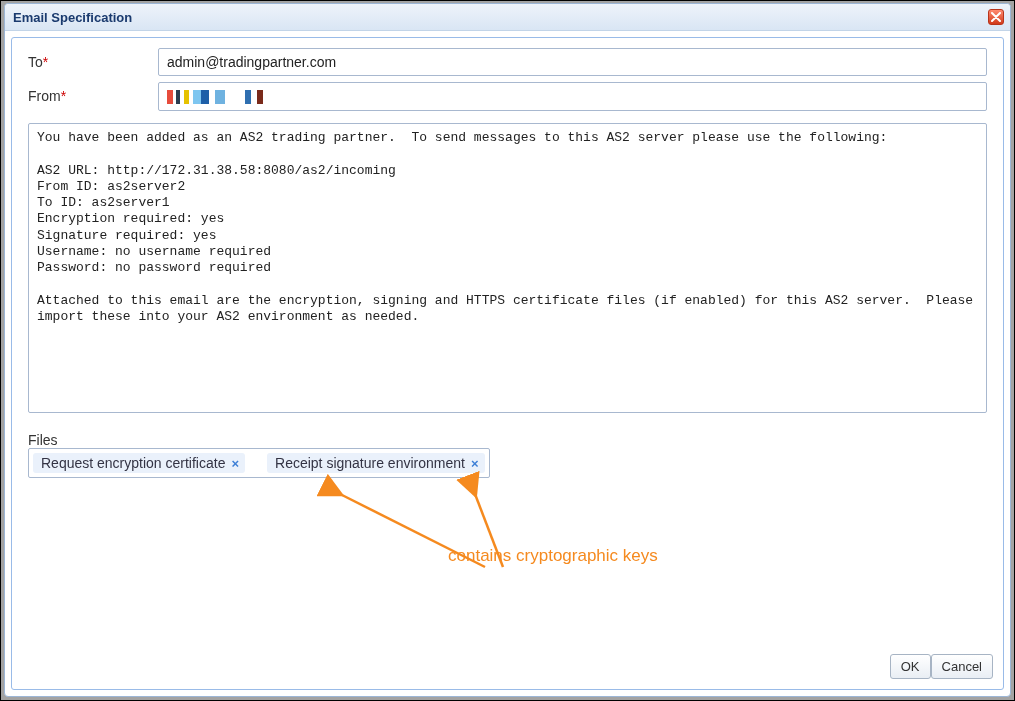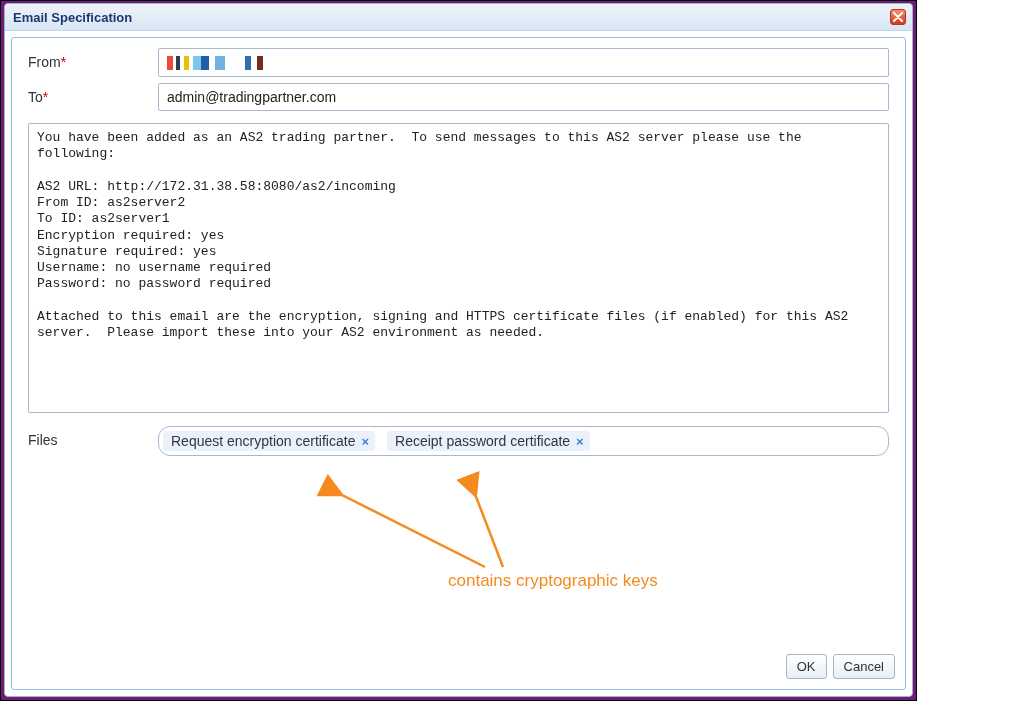--- a/index.html
+++ b/index.html
@@ -4,24 +4,24 @@
 <style>
   * { box-sizing: border-box; }
   html, body {
     margin: 0; padding: 0;
     font-family: Arial, Helvetica, sans-serif;
     font-size: 14px;
     background: #fff;
     color: #333;
   }
   .outer {
-    width: 917px; height: 701px;
+    width: 1015px; height: 701px;
     border: 1px solid #000;
     position: relative;
-    background: #701a75;
+    background: #a3a3a3;
   }
   .dialog {
     position: absolute;
     left: 3px; top: 2px; right: 3px; bottom: 3px;
     border: 1px solid #9cb6d6;
     border-radius: 4px;
     background: #fff;
     display: flex;
     flex-direction: column;
   }
@@ -96,23 +96,23 @@
     color: #222;
     background: #fff;
     resize: none;
     height: 290px;
     white-space: pre-wrap;
   }
   .filesbox {
     width: 100%;
     min-height: 30px;
     border: 1px solid #a8b8cf;
-    border-radius: 12px;
+    border-radius: 2px;
     padding: 3px 4px;
-    display: flex; gap: 12px; align-items: center;
+    display: flex; gap: 22px; align-items: center;
     background: #fff;
   }
   .filechip {
     display: inline-flex; align-items: center;
     background: #eaf1fb;
     border-radius: 3px;
     padding: 2px 6px 2px 8px;
     font-size: 14px;
     color: #334;
   }
@@ -133,42 +133,42 @@
         #2c3e50 9px 13px, transparent 13px 17px,
         #e6c200 17px 22px, transparent 22px 26px,
         #7ec6f0 26px 34px, #1e5fa8 34px 42px,
         transparent 42px 48px, #6fb2e0 48px 58px,
         transparent 58px 78px, #2f6fb0 78px 84px,
         transparent 84px 90px, #7a2a1a 90px 96px,
         transparent 96px 140px);
     vertical-align: middle;
   }
   .buttonbar {
-    display: flex; justify-content: flex-end; gap: 6px;
+    display: flex; justify-content: flex-end; 
     padding: 8px 10px 10px 10px;
   }
   .btn {
     border: 1px solid #a7b4c4;
     background: linear-gradient(#ffffff, #e9eef4);
     border-radius: 3px;
     padding: 4px 10px;
     font-size: 13px;
     color: #333;
     cursor: pointer;
   }
 
   
   .anno {
     position: absolute;
     left: 0; top: 0; width: 100%; height: 100%;
     pointer-events: none;
   }
   .anno-text {
     position: absolute;
-    left: 443px; top: 567px;
+    left: 443px; top: 542px;
     color: #f58a1f;
     font-size: 17px;
   }
 </style>
 </head>
 <body>
 
 <div class="outer">
   <div class="dialog">
 
@@ -179,35 +179,35 @@
           <path d="M1 1 L9 9 M9 1 L1 9" stroke="#fff" stroke-width="2" stroke-linecap="round"></path>
         </svg>
       </div>
     </div>
 
     <div class="inner">
       <div class="form-area">
 
         <div class="row">
           <div class="label">
+            <span>To</span><span class="required">*</span>
+          </div>
+          <div class="field">
+            <input class="txt" type="text" value="admin@tradingpartner.com" style="">
+          </div>
+        </div>
+
+        <div class="row">
+          <div class="label">
             <span>From</span><span class="required">*</span>
           </div>
           <div class="field">
             <div class="txt" style="padding:4px 8px; height:29px; display:flex; align-items:center;">
               <span class="pixelnoise"></span>
             </div>
-          </div>
-        </div>
-
-        <div class="row">
-          <div class="label">
-            <span>To</span><span class="required">*</span>
-          </div>
-          <div class="field">
-            <input class="txt" type="text" value="admin@tradingpartner.com" style="">
           </div>
         </div>
 
         <div class="row">
         </div>
 
         <div class="row">
           <div class="field">
             <textarea class="txtarea" style="">You have been added as an AS2 trading partner.  To send messages to this AS2 server please use the following:
 
@@ -216,32 +216,32 @@
 To ID: as2server1
 Encryption required: yes
 Signature required: yes
 Username: no username required
 Password: no password required
 
 Attached to this email are the encryption, signing and HTTPS certificate files (if enabled) for this AS2 server.  Please import these into your AS2 environment as needed.</textarea>
           </div>
         </div>
 
-        <div class="row" style="margin-top:10px;">
+        <div class="row" style="margin-top:10px;flex-direction:column;">
           <div class="label">
             <span>Files</span>
           </div>
           <div class="field">
             <div class="filesbox">
               <span class="filechip">
                 <span>Request encryption certificate</span>
                 <span class="chip-x">×</span>
               </span>
               <span class="filechip">
-                <span>Receipt password certificate</span>
+                <span>Receipt signature environment</span>
                 <span class="chip-x">×</span>
               </span>
             </div>
           </div>
         </div>
 
       </div>
 
       <div class="buttonbar">
         <button class="btn">OK</button>

